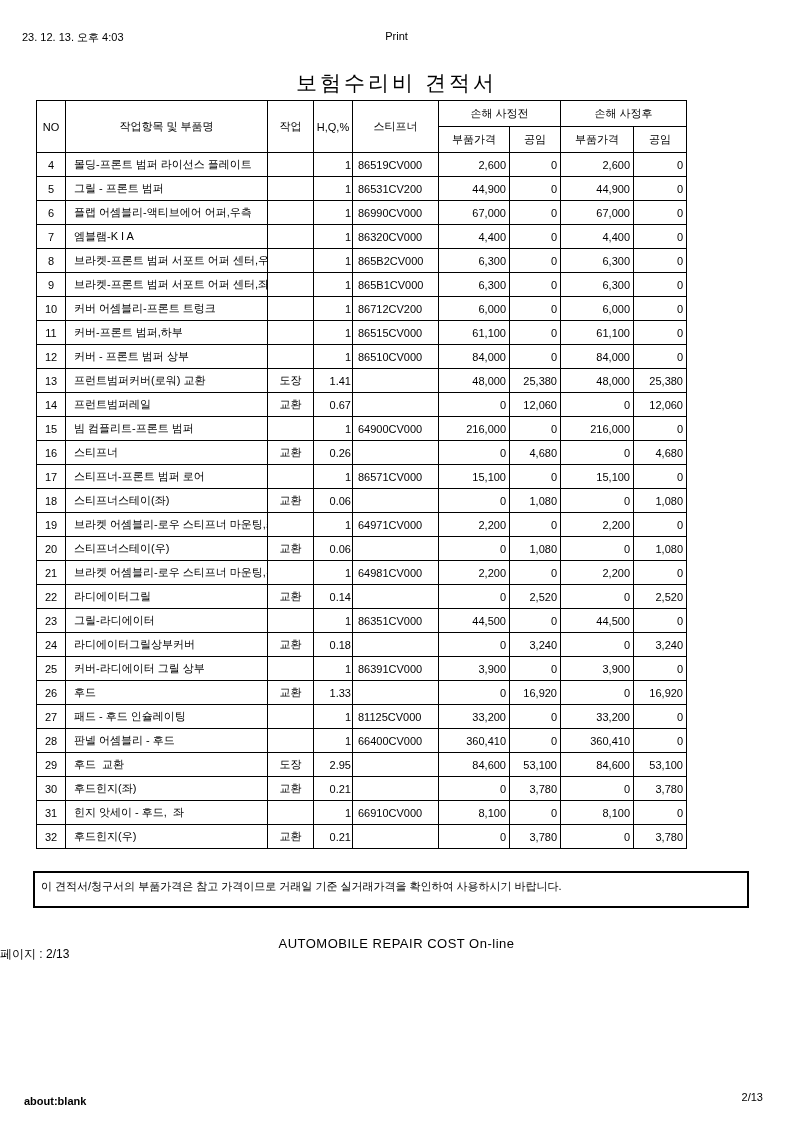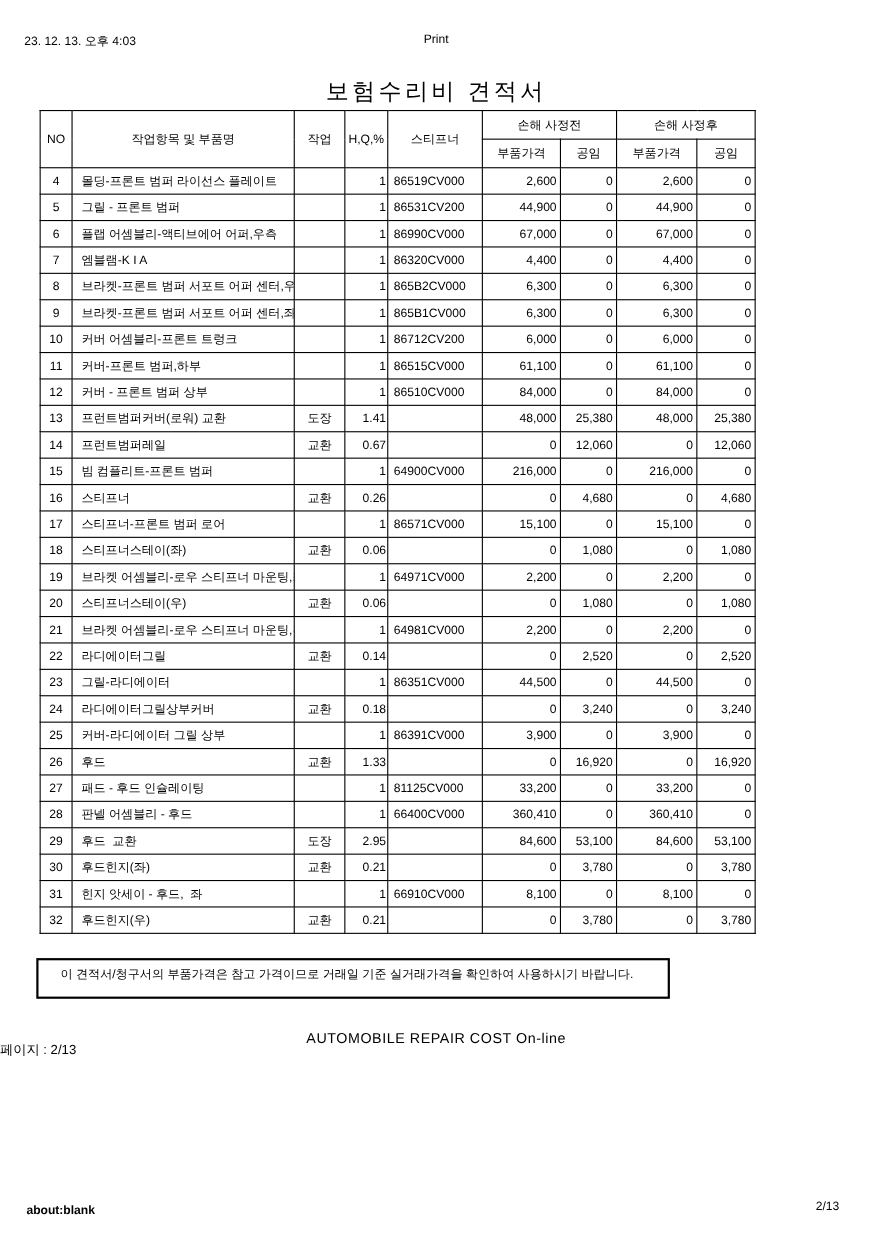--- a/index.html
+++ b/index.html
@@ -26,22 +26,22 @@
   }
   table.estimate thead th { text-align:center; height:26px; }
   table.estimate tbody td { height:24px; }
   .c-no   { text-align:center; }
   .c-name { text-align:left; padding-left:8px; white-space:pre; }
   .c-work { text-align:center; }
   .c-hq   { text-align:right; padding-right:1px; }
   .c-code { text-align:left; padding-left:5px;margin-top:40px; }
   .c-num  { text-align:right; padding-right:3px; }
   .notice-box {
-    position:absolute; top:871px; left:33px; width:576px; height:37px;
-    border:2px solid #000; padding:6px 20px; font-size:11px; line-height:1.4;
+    position:absolute; top:871px; left:33px; width:716px; height:37px;
+    border:2px solid #000; padding:6px 6px; font-size:11px; line-height:1.4;
   }
   .service-name {
     position:absolute; top:921px; left:0; width:100%;
     text-align:center; font-size:13px; letter-spacing:0.5px;margin-top:15px;
   }
   .page-indicator {
     position:absolute; top:946px; left:0; width:100%;
     font-size:12px;
   }
   .bottombar { position:absolute; top:1091px; left:24px; right:30px; height:14px; font-size:11px; }

